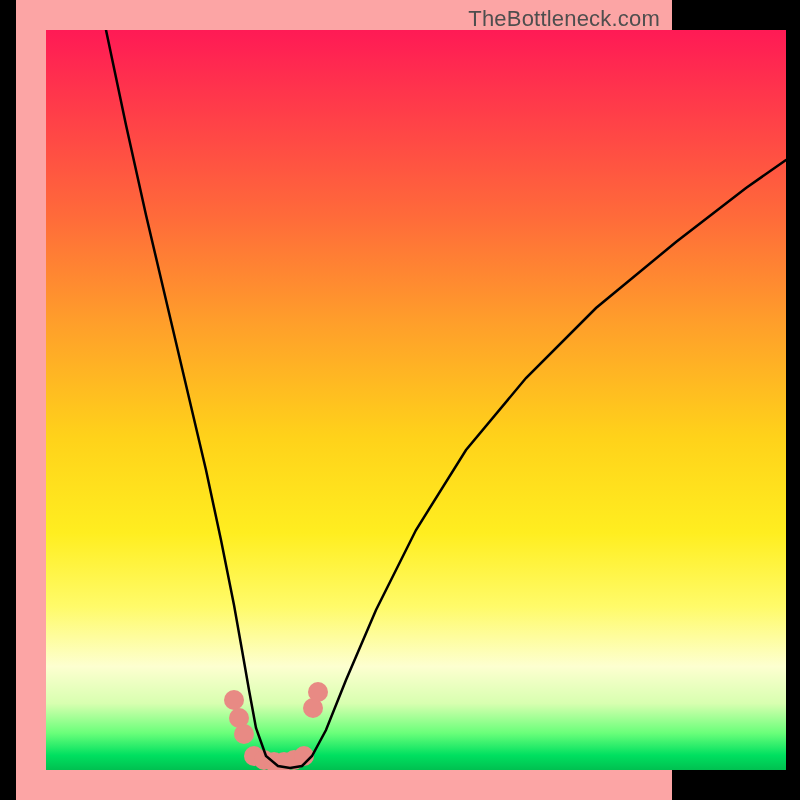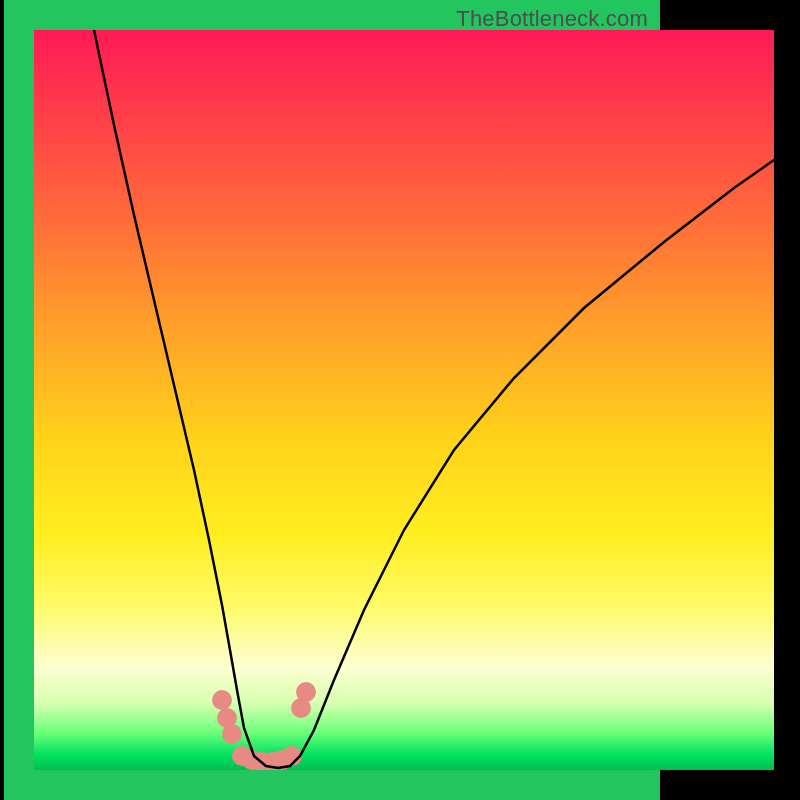--- a/index.html
+++ b/index.html
@@ -7,24 +7,24 @@
     padding: 0;
     width: 800px;
     height: 800px;
     overflow: hidden;
     background: #000;
     font-family: Arial, Helvetica, sans-serif;
   }
   .frame {
     position: absolute;
     top: 0;
-    left: 4px;
+    left: 16px;
     width: 656px;
     height: 800px;
-    background: #22c55e;
+    background: #fca5a5;
   }
   .plot-area {
     position: absolute;
     top: 30px;
     left: 30px;
     width: 740px;
     height: 740px;
     overflow: hidden;
   }
   .gradient {

